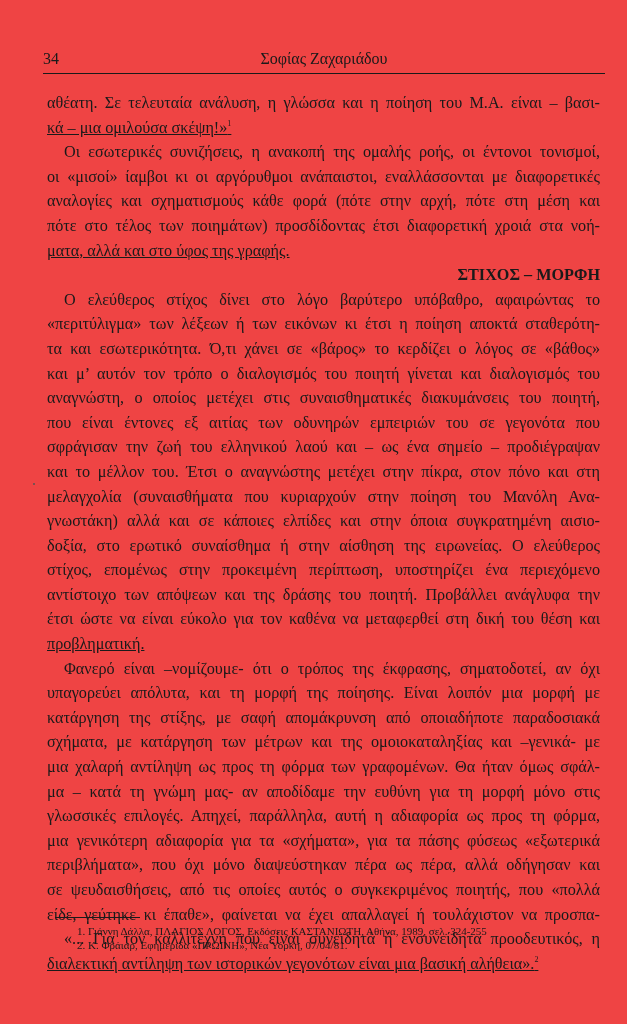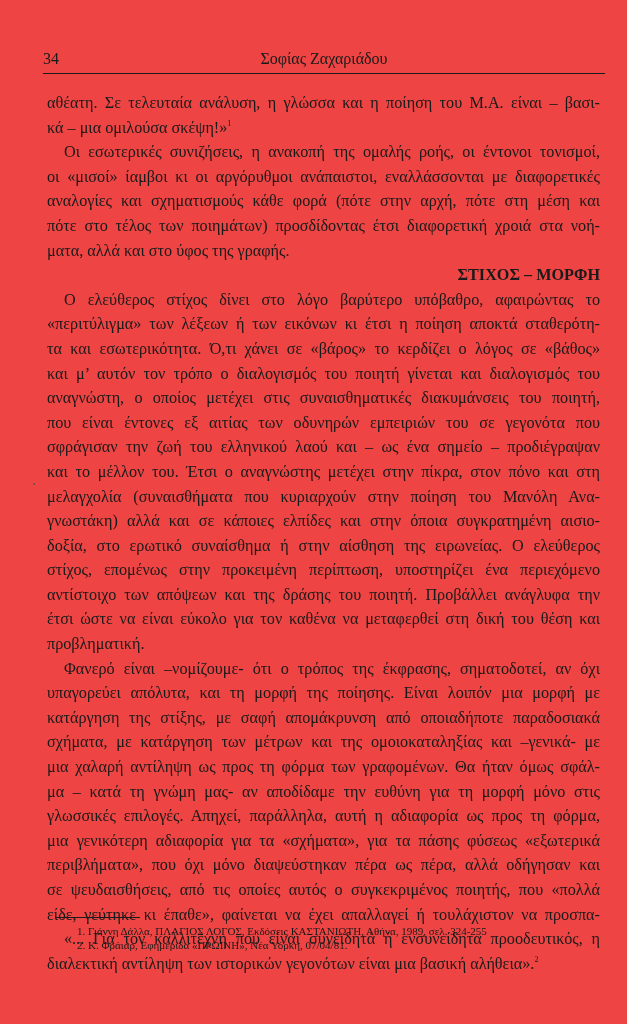--- a/index.html
+++ b/index.html
@@ -5,21 +5,21 @@
   html, body { margin: 0; padding: 0; background: #ffffff; }
   body { width: 627px; height: 1024px; position: relative; overflow: hidden;
          font-family: "Liberation Serif", "DejaVu Serif", serif; color: #1a1a1a; }
   .page { position: absolute; left: 0; top: 0; width: 627px; height: 1024px; background: #ef4444; }
   .header { position: absolute; left: 43px; top: 50px; width: 562px; height: 22px; }
   .page-num { position: absolute; left: 0; top: 0; font-size: 16px; }
   .running-title { position: absolute; left: 0; right: 0; top: 0; text-align: center; font-size: 16px; }
   .header-rule { position: absolute; left: 43px; top: 73px; width: 562px; height: 0; border-top: 1.6px solid #1a1a1a; }
   .body-text { position: absolute; left: 47px; top: 91px; width: 553px; font-size: 16.2px; line-height: 24.6px; }
   .line { display: block; text-align: justify; text-align-last: justify; white-space: nowrap; height: 24.6px; }
-  .line.last { text-align-last: left; }
+  .line.last { text-align-last: left; text-decoration: underline; }
   .line.indent { padding-left: 17px; }
   .line span.fill { display: inline; }
   .heading { font-weight: bold; padding-left: 17px; display: block; height: 24.6px; text-align: right; }
   sup.fn { font-size: 8px; vertical-align: 7px; line-height: 0; }
   .fn-rule { position: absolute; left: 55px; top: 917px; width: 85px; border-top: 1.4px solid #1a1a1a; }
   .footnotes { position: absolute; left: 77px; top: 924px; width: 520px; font-size: 11px; line-height: 14px; }
   .footnote { display: block; white-space: nowrap; }
   .speck { position: absolute; left: 33px; top: 483px; width: 2px; height: 2px; background: #555; border-radius: 1px; }
 </style>
 </head>

